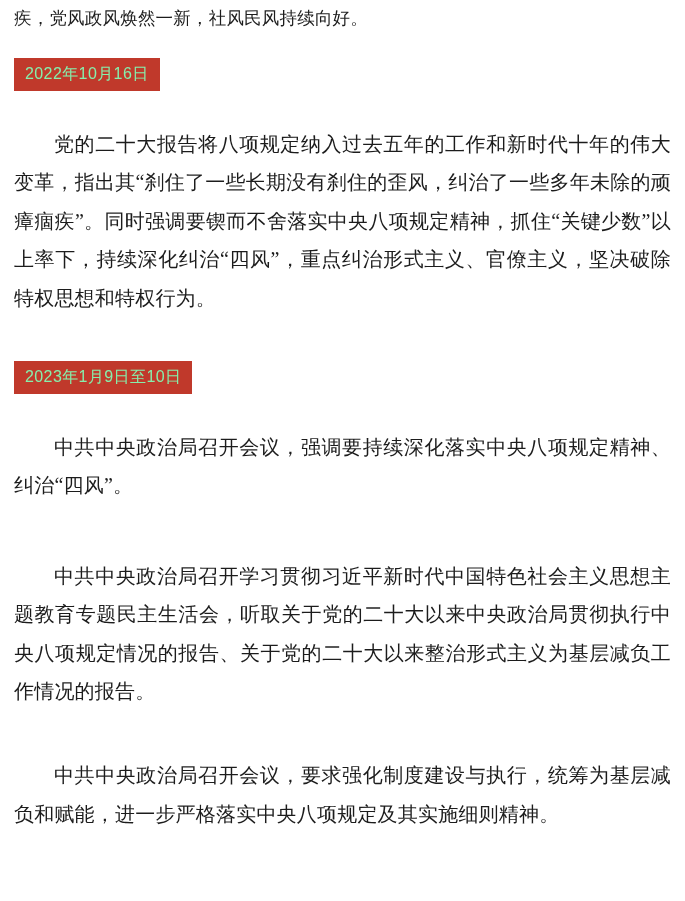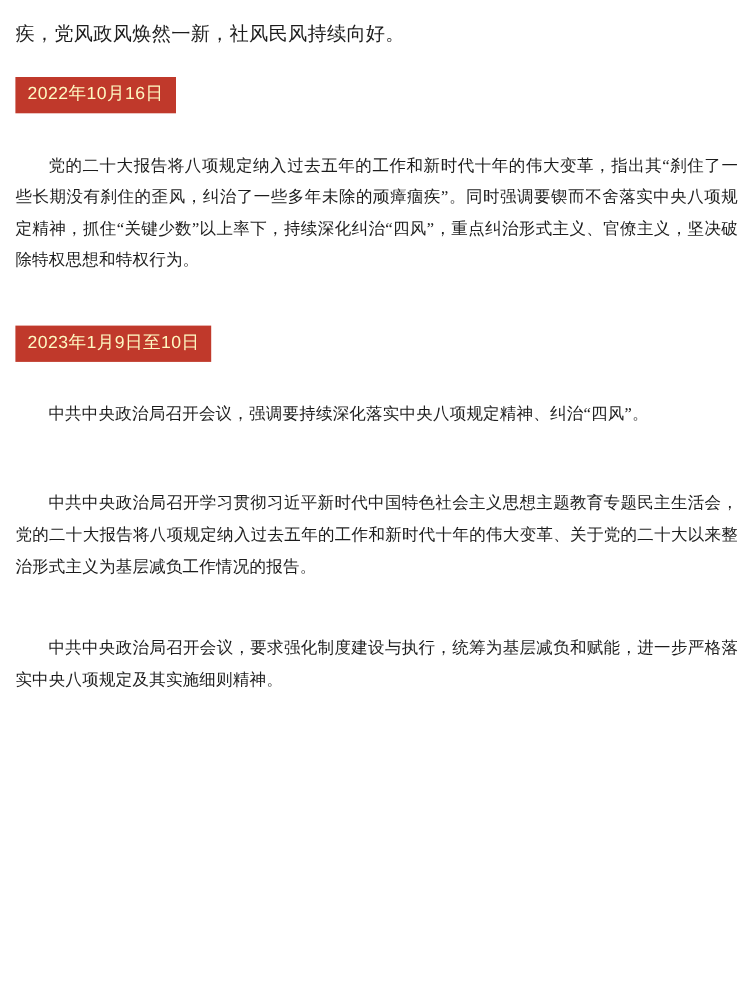--- a/index.html
+++ b/index.html
@@ -12,42 +12,42 @@
     height: 901px;
     font-family: "Liberation Serif", "DejaVu Serif", serif;
     color: #1a1a1a;
     overflow: hidden;
   }
   .page {
     position: relative;
     width: 685px;
     height: 652px;
     box-sizing: border-box;
-    padding: 12px 14px;
+    padding: 0 14px;
   }
   .para {
-    font-size: 15px;
+    font-size: 20px;
     line-height: 1.92;
     color: #1c1c1c;
     text-align: justify;
     margin: 0;
     letter-spacing: 0.2px;
   }
   .para.indent {
     text-indent: 2em;
   }
   .lead {
     padding-top: 4px;
     font-size: 17.5px;
     line-height: 1.6;
   }
   .date-tag {
     display: inline-block;
     background: #c0392b;
-    color: #fef9c3;
+    color: #86efac;
     font-family: "Liberation Sans", "DejaVu Sans", sans-serif;
     font-size: 16px;
     line-height: 1;
     padding: 8px 11px 9px 11px;
     letter-spacing: 0.4px;
     white-space: nowrap;
   }
   .block {
     margin: 0;
   }
@@ -87,21 +87,21 @@
       <span class="date-tag">2023年1月9日至10日</span>
     </div>
     <div class="spacer-lg"></div>
     <p class="para indent">中共中央政治局召开会议，强调要持续深化落实中央八项规定精神、纠治“四风”。</p>
   </div>
 
   <div class="spacer-sm"></div>
 
   <div class="block">
     <div class="spacer-lg"></div>
-    <p class="para indent">中共中央政治局召开学习贯彻习近平新时代中国特色社会主义思想主题教育专题民主生活会，党的二十大报告将八项规定纳入过去五年的工作和新时代十年的伟大变革、关于党的二十大以来整治形式主义为基层减负工作情况的报告。</p>
+    <p class="para indent">中共中央政治局召开学习贯彻习近平新时代中国特色社会主义思想主题教育专题民主生活会，听取关于党的二十大以来中央政治局贯彻执行中央八项规定情况的报告、关于党的二十大以来整治形式主义为基层减负工作情况的报告。</p>
   </div>
 
   <div class="spacer-xs"></div>
 
   <div class="block">
     <div class="spacer-lg"></div>
     <p class="para indent">中共中央政治局召开会议，要求强化制度建设与执行，统筹为基层减负和赋能，进一步严格落实中央八项规定及其实施细则精神。</p>
   </div>
 
 </div>

